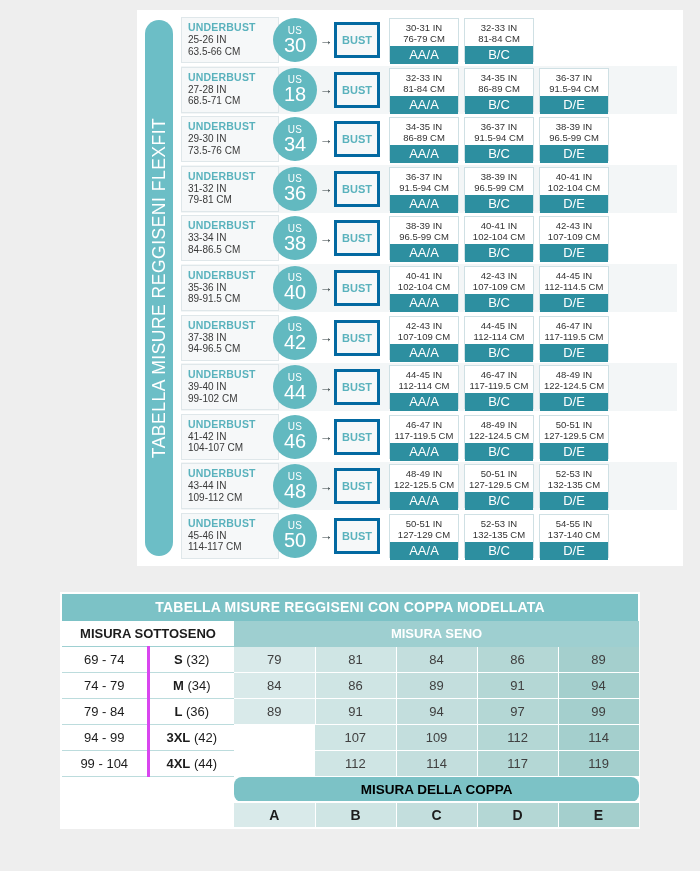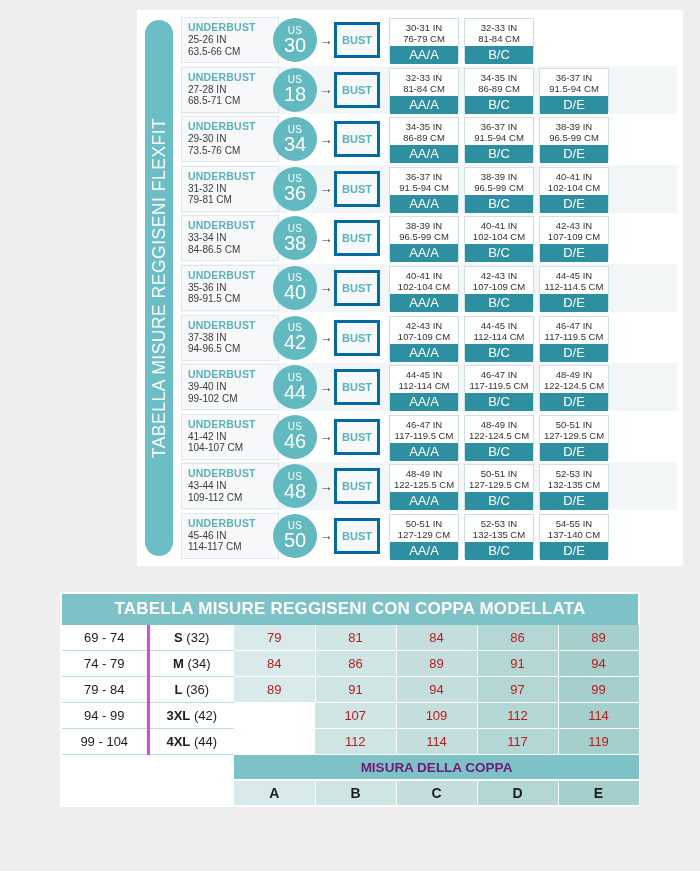--- a/index.html
+++ b/index.html
@@ -175,21 +175,21 @@
     top: 592px;
     width: 580px;
     background: #ffffff;
     box-sizing: border-box;
     border: 2px solid #ffffff;
   }
   .ct-title {
     background: #7cc2c6;
     color: #ffffff;
     text-align: center;
-    font-size: 17px;
+    font-size: 14px;
     font-weight: bold;
     letter-spacing: .2px;
     padding: 5px 0 6px 0;
   }
   table.ct {
     border-collapse: collapse;
     width: 100%;
     table-layout: fixed;
   }
   table.ct td, table.ct th {
@@ -219,39 +219,40 @@
     font-size: 13px;
     text-align: center;
     height: 25px;
     border-bottom: 1px solid #bcdcdd;
   }
   .ct-size { font-weight: normal; }
   .ct-size b { font-weight: bold; }
   .ct-under { border-right: 3px solid #d946ef; }
   .ct-val {
     font-size: 13px;
-    color: #b91c1c;
+    color: #404040;
     text-align: center;
     height: 25px;
     border-bottom: 1px solid #ffffff;
     border-right: 1px solid #ffffff;
   }
   .c0 { background: #d9eaea; }
   .c1 { background: #cfe5e4; }
   .c2 { background: #c3dedd; }
   .c3 { background: #b4d7d5; }
   .c4 { background: #a4cfcd; }
   .ct-coppa-title {
     background: #7cc2c6;
-    color: #701a75;
+    color: #000000;
     text-align: center;
     font-size: 13.5px;
     font-weight: bold;
     height: 24px;
     border-bottom: 2px solid #ffffff;
+    border-radius: 8px;
   }
   .ct-cup {
     font-size: 14px;
     font-weight: bold;
     color: #1c1c1c;
     text-align: center;
     height: 24px;
     border-right: 1px solid #ffffff;
   }
   .blank-left { background: #ffffff; border: none; }
@@ -664,20 +665,24 @@
     <colgroup>
       <col style="width:86px">
         <col style="width:86px">
       <col style="width:81px">
         <col style="width:81px">
         <col style="width:81px">
         <col style="width:81px">
         <col style="width:81px">
     </colgroup>
     <tbody id="coppa-body">
+        <tr>
+          <td class="ct-sub-left" colspan="2">MISURA SOTTOSENO</td>
+          <td class="ct-sub-right" colspan="5">MISURA SENO</td>
+        </tr>
         <tr>
           <td class="ct-under">69 - 74</td>
           <td class="ct-size"><b>S</b><span> (32)</span></td>
           <td class="ct-val c0">79</td>
           <td class="ct-val c1">81</td>
           <td class="ct-val c2">84</td>
           <td class="ct-val c3">86</td>
           <td class="ct-val c4">89</td>
         </tr>
         <tr>

